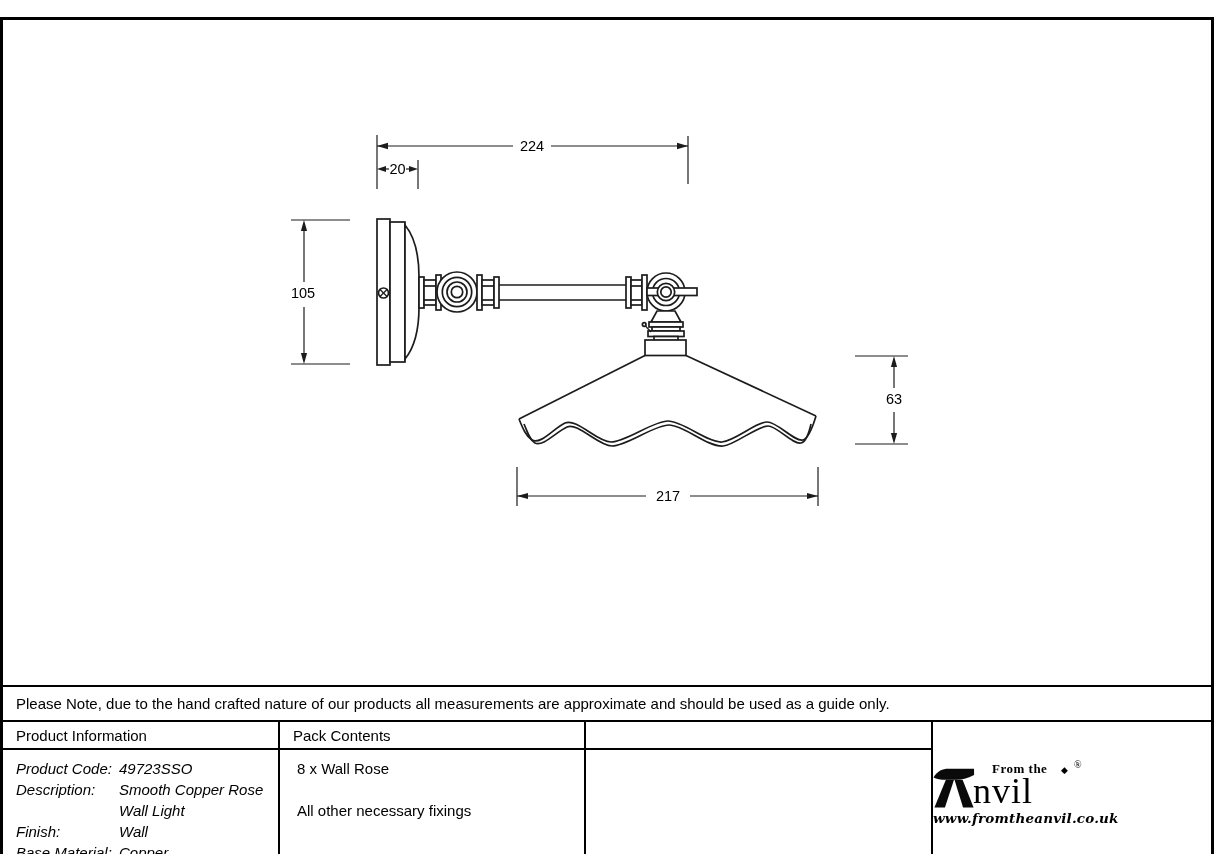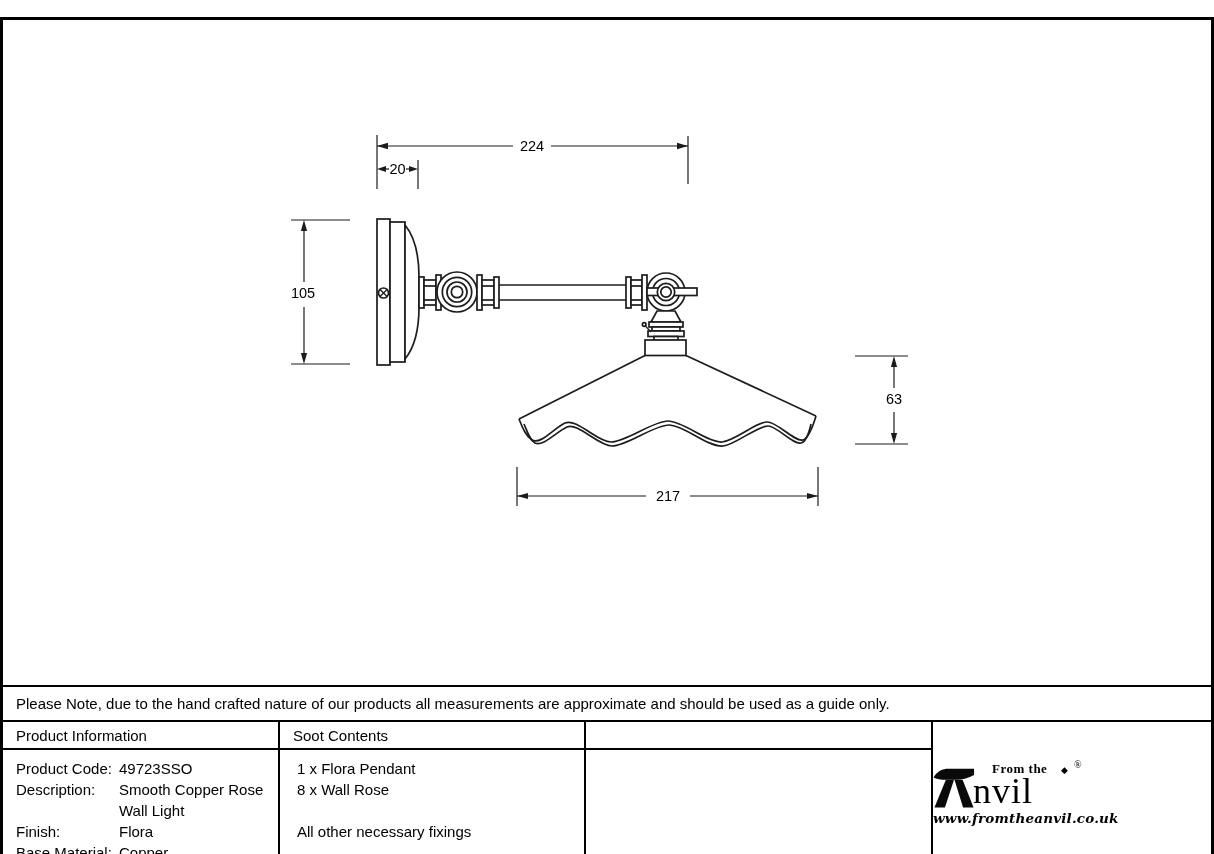--- a/index.html
+++ b/index.html
@@ -19,21 +19,21 @@
   .col-product{width:277px;border-right:2px solid #000;}
   .col-pack{width:306px;border-right:2px solid #000;}
   .col-empty{width:347px;border-right:2px solid #000;}
   .col-logo{flex:1;display:flex;align-items:center;}
   .cell-head{
     height:28px;box-sizing:border-box;border-bottom:2px solid #000;
     display:flex;align-items:center;padding-left:13px;font-size:15px;
   }
   .cell-body{padding:8px 0 0 13px;font-size:15px;}
   .cell-body.pack{padding-left:17px;}
-  .prow{display:flex;line-height:21px;}
+  .prow{display:flex;line-height:21px;font-style:italic;}
   .plabel{width:103px;flex:0 0 103px;}
   .pline{line-height:21px;min-height:21px;}
   
   .logo{position:relative;width:150px;height:64px;}
   .anvil-a{position:absolute;left:0;top:1px;}
   .brand-rest{
     position:absolute;left:40px;top:10px;font-family:"Liberation Serif",serif;
     font-size:36px;line-height:1;letter-spacing:1px;
   }
   .logo-tagline{
@@ -188,33 +188,32 @@
         <div class="prow">
           <span class="plabel">Product Code:</span>
           <span class="pvalue">49723SSO</span>
         </div>
         <div class="prow">
           <span class="plabel">Description:</span>
           <span class="pvalue">Smooth Copper Rose Wall Light</span>
         </div>
         <div class="prow">
           <span class="plabel">Finish:</span>
-          <span class="pvalue">Flora</span>
+          <span class="pvalue">Wall</span>
         </div>
         <div class="prow">
           <span class="plabel">Base Material:</span>
           <span class="pvalue">Copper</span>
         </div>
       </div>
     </div>
 
     <div class="col col-pack">
-      <div class="cell-head">Soot Contents</div>
+      <div class="cell-head">Pack Contents</div>
       <div class="cell-body pack">
-        <div class="pline">1 x Flora Pendant</div>
         <div class="pline">8 x Wall Rose</div>
         <div class="pline"></div>
         <div class="pline">All other necessary fixings</div>
       </div>
     </div>
 
     <div class="col col-empty">
       <div class="cell-head"></div>
       <div class="cell-body"></div>
     </div>

